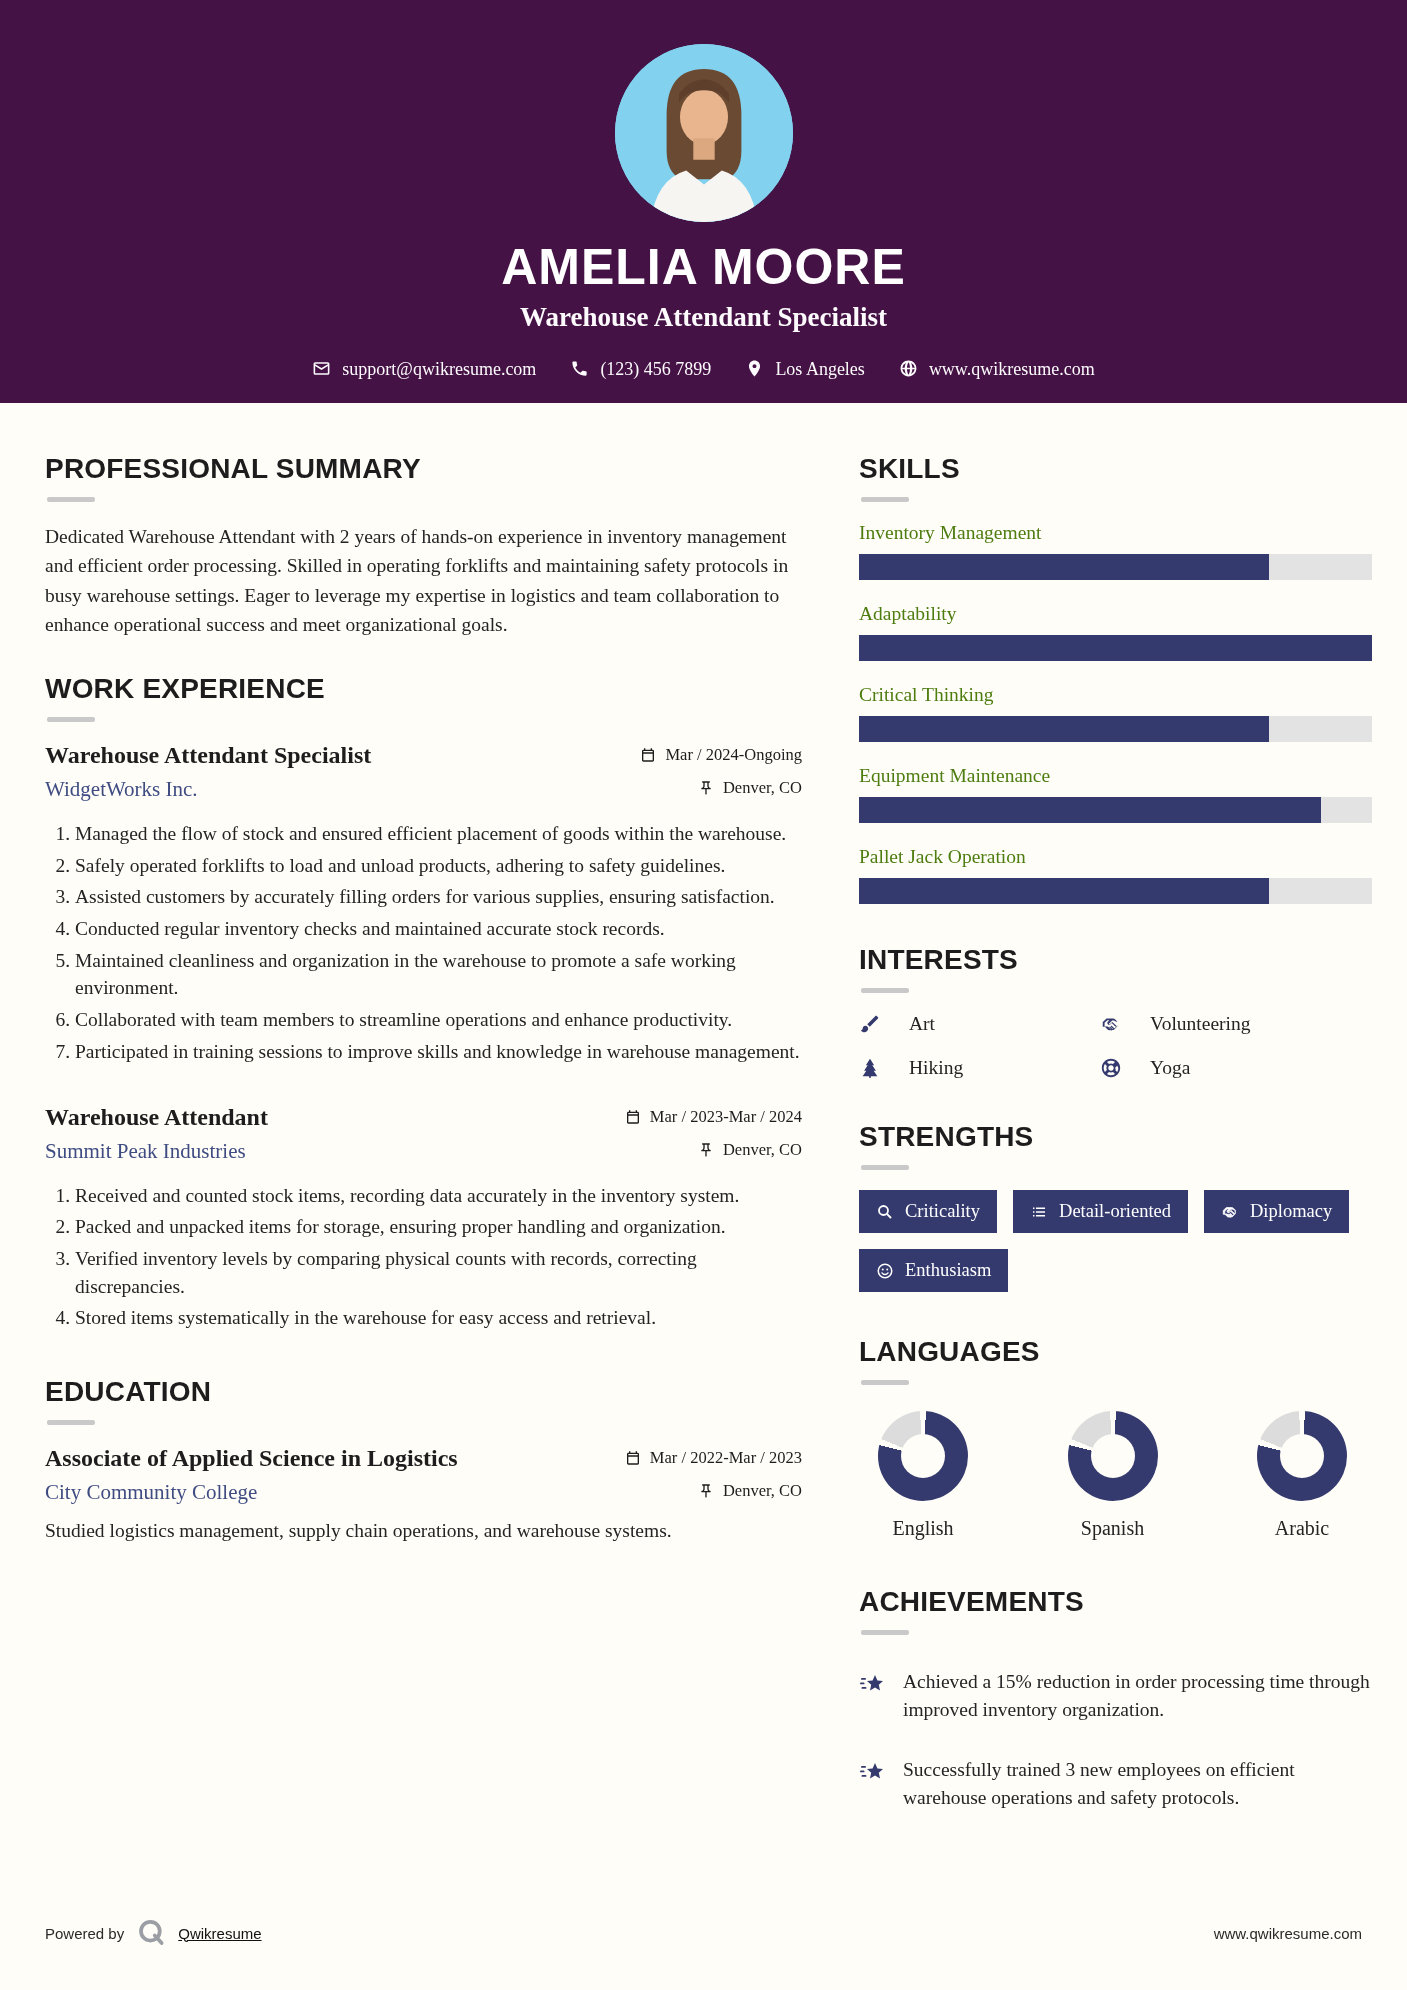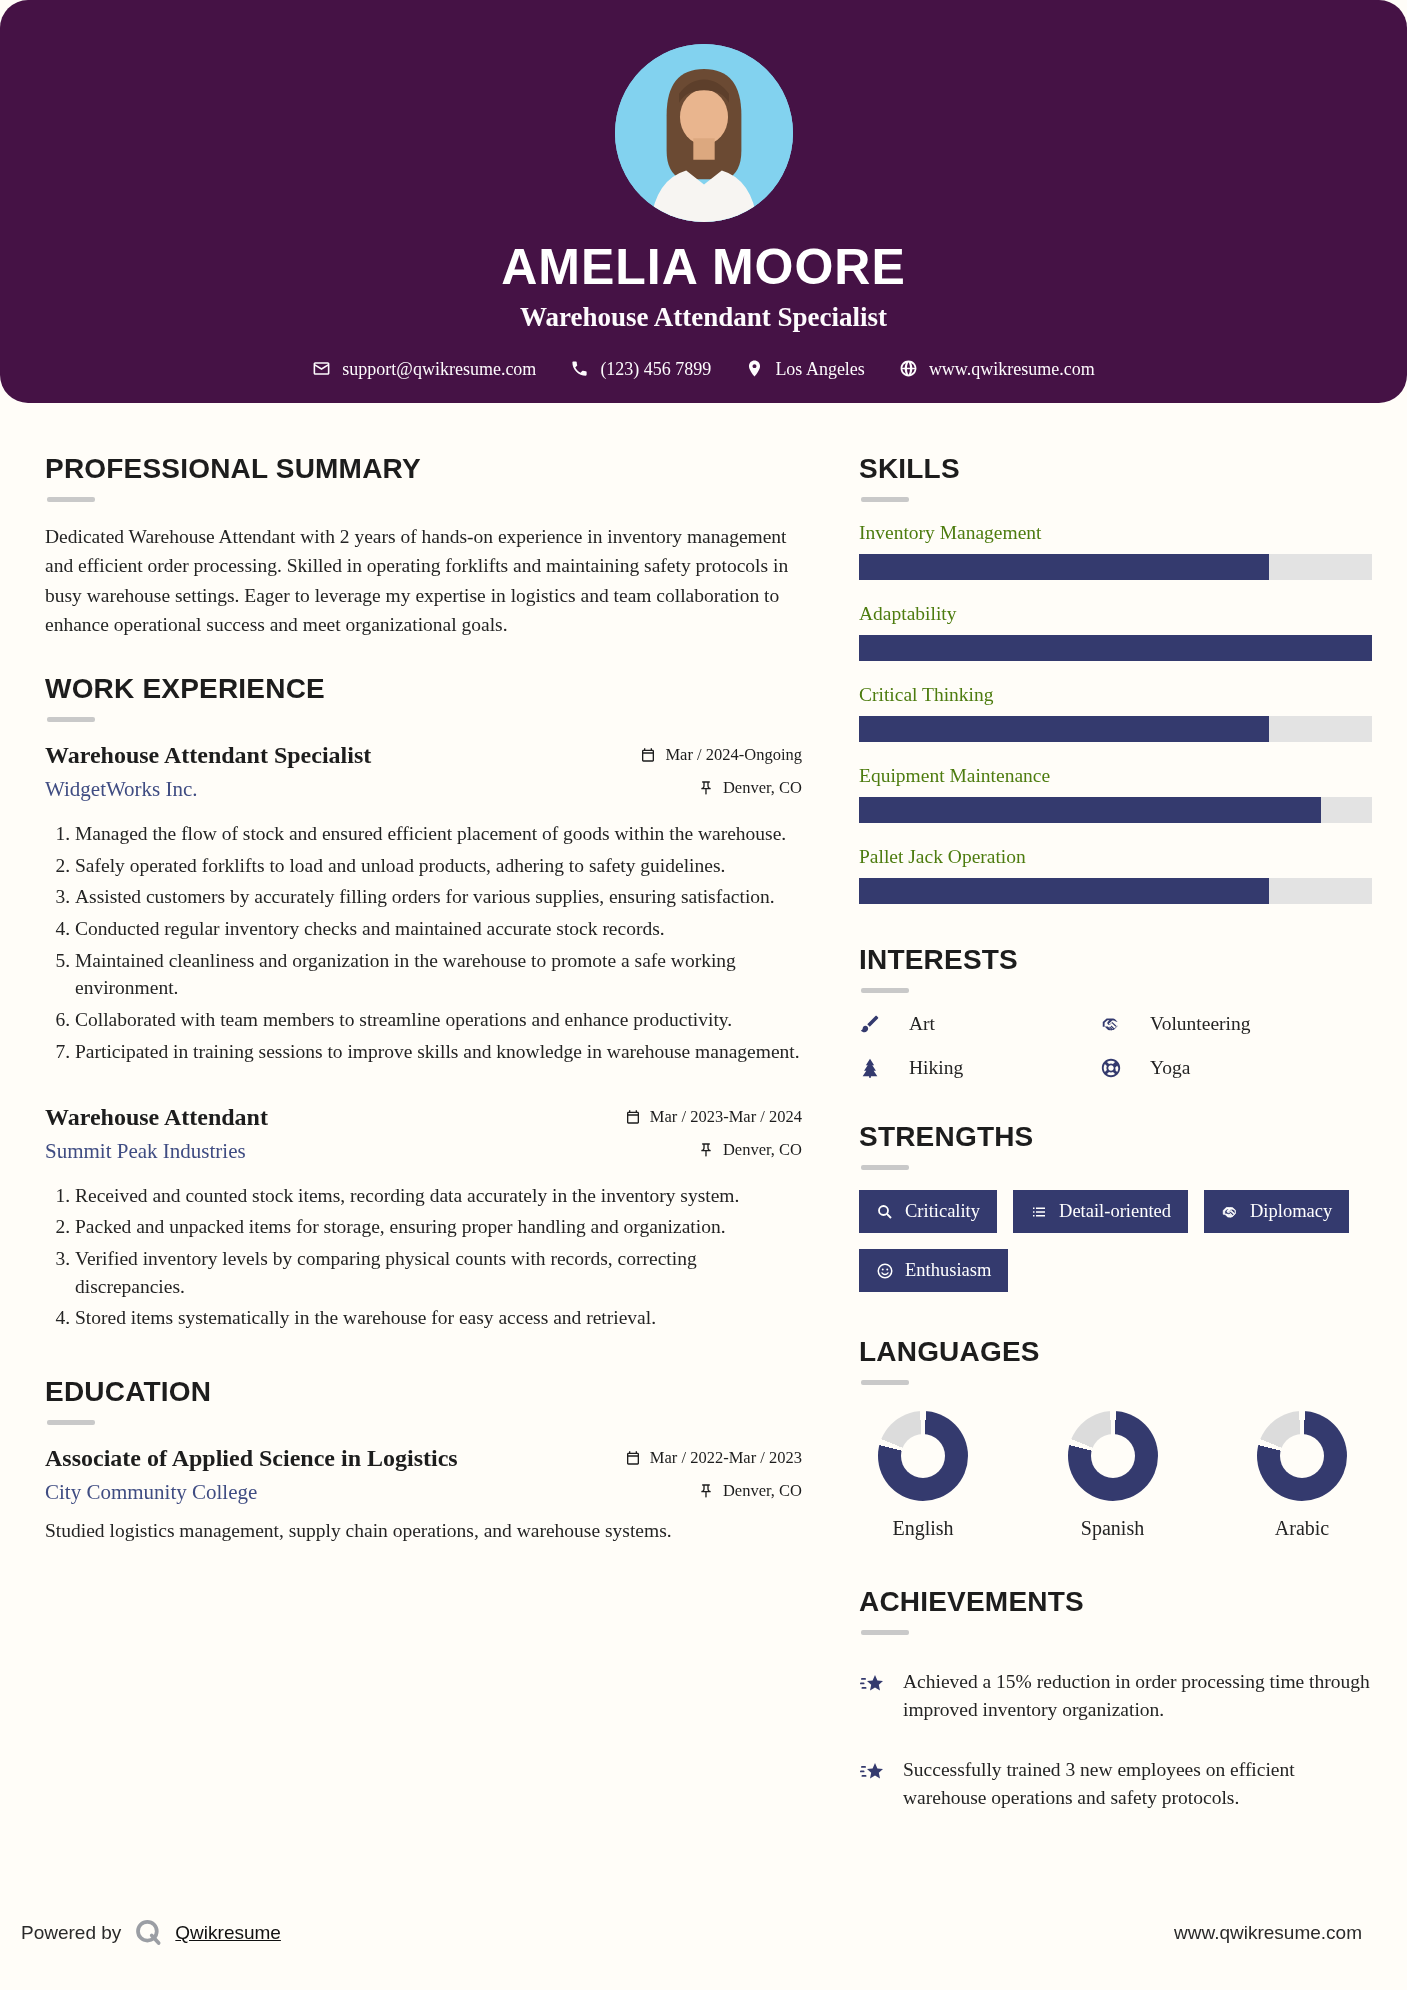--- a/index.html
+++ b/index.html
@@ -14,21 +14,21 @@
   html,body{background:#ffffff;}
   body{font-family:"Liberation Serif", serif;color:#262626;}
   .page{
     width:1407px;height:1990px;margin:0 auto;background:var(--page-bg);
     display:flex;flex-direction:column;overflow:hidden;position:relative;
   }
 
   
   .header{
     height:403px;background:var(--header-bg);color:#fff;
-    display:flex;flex-direction:column;align-items:center;flex:none;border-radius:28px;
+    display:flex;flex-direction:column;align-items:center;flex:none;
   }
   .avatar{
     width:178px;height:178px;border-radius:50%;overflow:hidden;margin-top:44px;flex:none;
     background:#82d2ef;
   }
   .avatar svg{display:block;width:100%;height:100%;}
   .person-name{
     font-family:"Liberation Sans", sans-serif;font-weight:bold;
     font-size:50px;letter-spacing:1px;margin-top:16px;color:#fff;
   }
@@ -98,22 +98,22 @@
   .lang-name{font-size:20px;color:#242424;margin-top:16px;}
 
   
   .achv-item{display:flex;gap:16px;margin-bottom:20px;margin-top:33px;}
   .achv-item svg{width:28px;height:28px;flex:none;margin-top:2px;}
   .achv-text{font-size:19.5px;line-height:1.42;color:#242424;}
 
   
   .footer{
     display:flex;justify-content:space-between;align-items:center;
-    padding:0 45px 42px 21px;margin-top:auto;flex:none;
-    font-family:"Liberation Sans", sans-serif;font-size:19px;color:#2a2a2a;
+    padding:0 45px 42px 45px;margin-top:auto;flex:none;
+    font-family:"Liberation Sans", sans-serif;font-size:15px;color:#2a2a2a;
   }
   .footer-left{display:flex;align-items:center;gap:12px;}
   .brand-link{color:#111;text-decoration:underline;font-weight:normal;cursor:pointer;}
   .qlogo svg{width:30px;height:30px;display:block;}
 </style>
 </head>
 <body>
 
 <div class="page">
 

